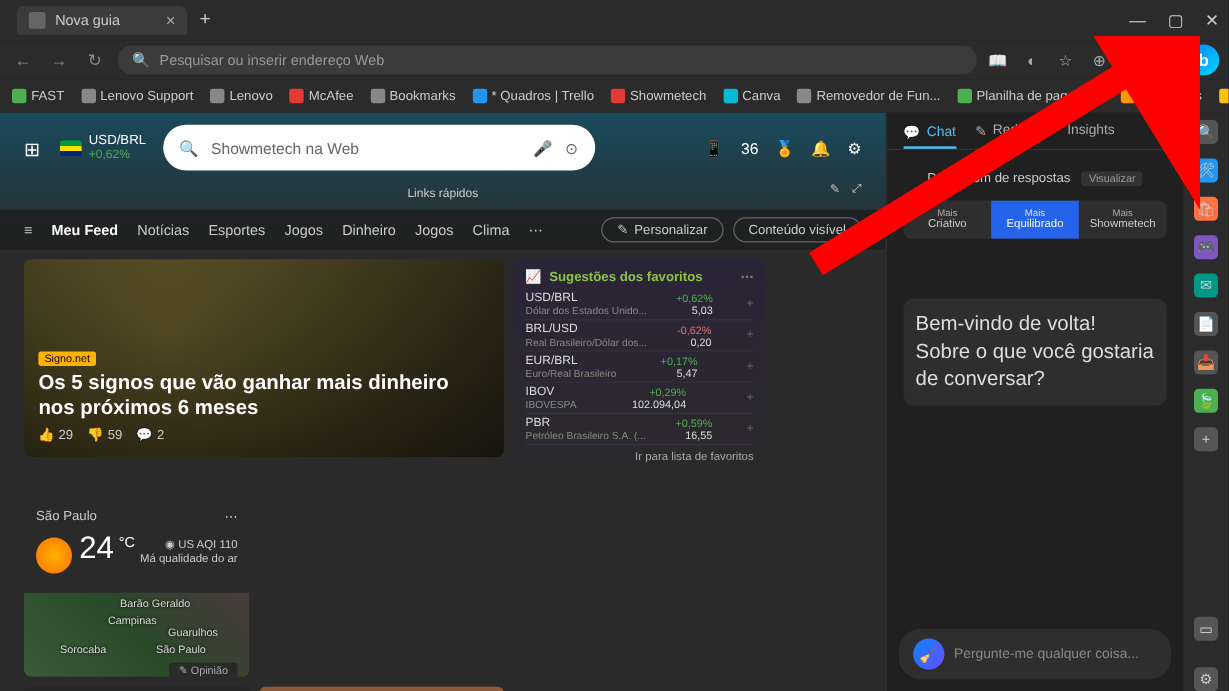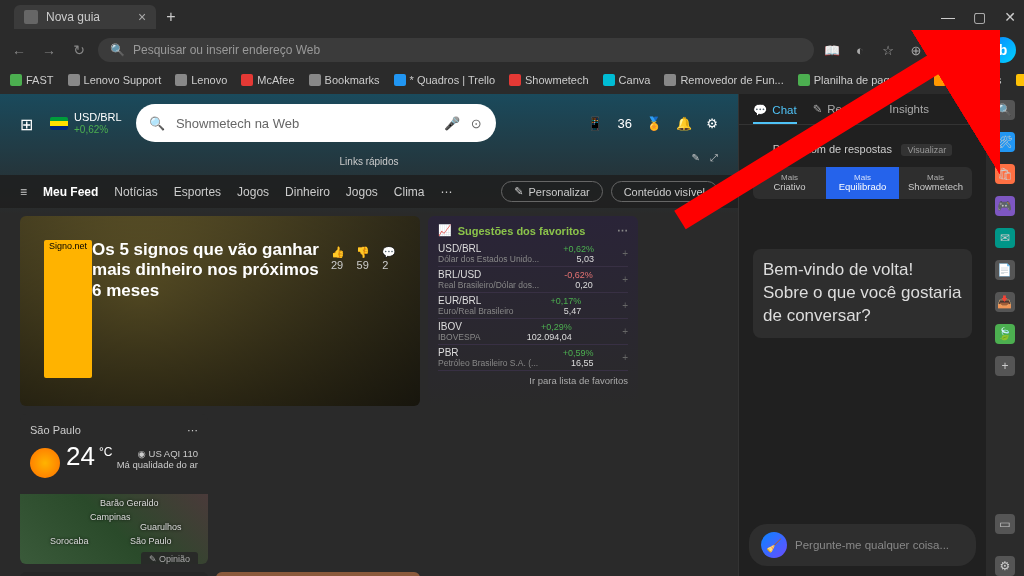--- a/index.html
+++ b/index.html
@@ -53,21 +53,21 @@
 
 .nav-tabs { display: flex; align-items: center; gap: 16px; padding: 6px 20px; font-size: 12px; color: #ccc; background: rgba(30,30,30,0.85); }
 .nav-tabs .active { color: #fff; font-weight: 600; }
 .pill-btn { border: 1px solid #666; border-radius: 14px; padding: 3px 12px; font-size: 11px; display: flex; align-items: center; gap: 5px; }
 
 
 .grid { display: grid; grid-template-columns: 400px 210px; gap: 8px; padding: 8px 20px; }
 .card { background: #2a2a2a; border-radius: 6px; overflow: hidden; position: relative; }
 
 
-.hero { grid-column: 1; grid-row: 1; height: 190px; background: linear-gradient(rgba(0,0,0,0.3),rgba(0,0,0,0.6)), radial-gradient(circle at 30% 40%, #8a7a3a, #3a3520); background-size: cover; padding: 24px; display: flex; flex-direction: row; justify-content: flex-end; }
+.hero { grid-column: 1; grid-row: 1; height: 165px; background: linear-gradient(rgba(0,0,0,0.3),rgba(0,0,0,0.6)), radial-gradient(circle at 30% 40%, #8a7a3a, #3a3520); background-size: cover; padding: 12px; display: flex; flex-direction: column; justify-content: flex-end; }
 .hero-src { background: #ffb300; color: #000; font-size: 9px; padding: 1px 5px; border-radius: 2px; margin-bottom: 4px; width: fit-content; }
 .hero-title { font-size: 17px; font-weight: 700; line-height: 1.2; }
 .hero-stats { display: flex; gap: 12px; font-size: 11px; color: #ccc; margin-top: 6px; }
 
 
 .favs { grid-column: 2; grid-row: 1; height: 190px; padding: 8px 10px; font-size: 11px; background: linear-gradient(180deg,#2a2438,#2a2a2a); }
 .favs-head { display: flex; align-items: center; gap: 6px; color: #8bc34a; font-weight: 600; margin-bottom: 4px; }
 .fav-row { display: flex; justify-content: space-between; align-items: center; padding: 2px 0; border-bottom: 1px solid #383044; font-size: 10px; }
 .fav-name { color: #ddd; line-height: 1.1; }
 .fav-sub { color: #888; font-size: 8.5px; }

